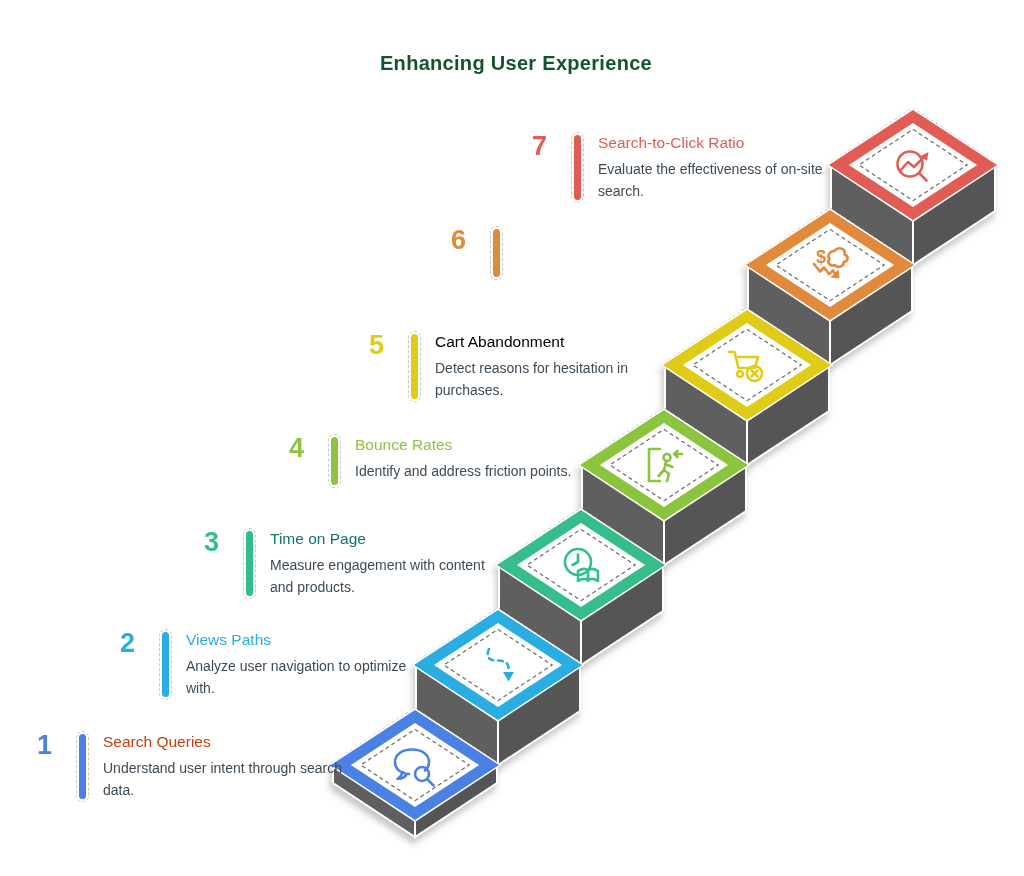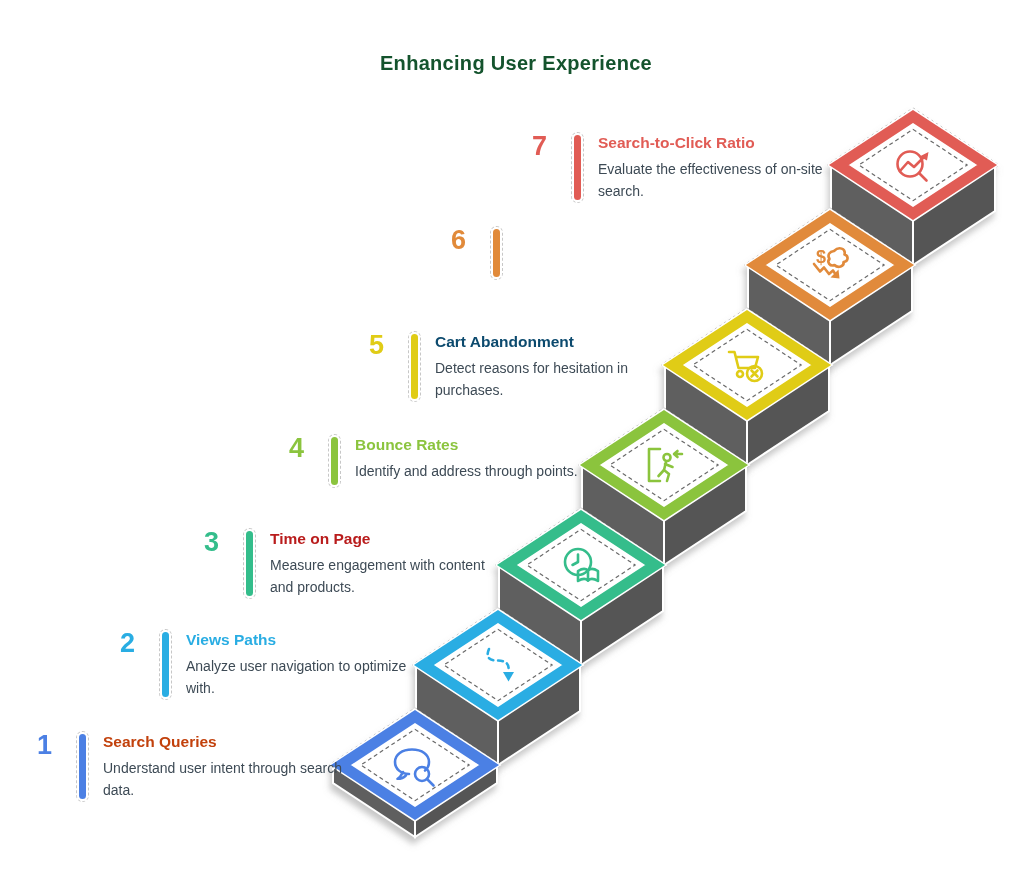--- a/index.html
+++ b/index.html
@@ -21,21 +21,21 @@
     font-size:27px;font-weight:bold;line-height:1.05;
   }
   .bar{
     margin-right:14px;border:1px dashed #c7c7c7;border-radius:8px;
     padding:2px;background:#ffffff;min-height:54px;align-self:stretch;
     box-sizing:border-box;
   }
   .bar-fill{width:7px;height:100%;border-radius:4px;}
   .step-text{width:240px;}
   .step-title{
-    font-size:15.5px;font-weight:bold;line-height:1.3;
+    font-size:15.5px;font-weight:normal;line-height:1.3;
     margin:1px 0 6px 0;max-width:205px;
   }
   .step-desc{font-size:14px;line-height:1.55;color:#3d4a55;}
 </style>
 </head>
 <body>
 
 <div class="canvas">
   <h1 class="main-title">Enhancing User Experience</h1>
   <svg id="stairs" width="1024" height="876" viewBox="0 0 1024 876">
@@ -184,41 +184,41 @@
       <div class="step-title" style="color:#29ade3">Views Paths</div>
       <div class="step-desc">Analyze user navigation to optimize with.</div>
     </div>
   </div>
       <div class="step-block" style="left:183px;top:528px">
     <div class="step-number" style="color:#34bd8b">3</div>
     <div class="bar">
       <div class="bar-fill" style="background:#34bd8b"></div>
     </div>
     <div class="step-text">
-      <div class="step-title" style="color:#b91c1c">Time on Page</div>
+      <div class="step-title" style="color:#0f766e">Time on Page</div>
       <div class="step-desc">Measure engagement with content and products.</div>
     </div>
   </div>
       <div class="step-block" style="left:268px;top:434px">
     <div class="step-number" style="color:#8bc43e">4</div>
     <div class="bar">
       <div class="bar-fill" style="background:#8bc43e"></div>
     </div>
     <div class="step-text">
       <div class="step-title" style="color:#8bc43e">Bounce Rates</div>
-      <div class="step-desc">Identify and address through points.</div>
+      <div class="step-desc">Identify and address friction points.</div>
     </div>
   </div>
       <div class="step-block" style="left:348px;top:331px">
     <div class="step-number" style="color:#e0cc16">5</div>
     <div class="bar">
       <div class="bar-fill" style="background:#e0cc16"></div>
     </div>
     <div class="step-text">
-      <div class="step-title" style="color:#0c4a6e">Cart Abandonment</div>
+      <div class="step-title" style="color:#000000">Cart Abandonment</div>
       <div class="step-desc">Detect reasons for hesitation in purchases.</div>
     </div>
   </div>
       <div class="step-block" style="left:430px;top:226px">
     <div class="step-number" style="color:#e18a3a">6</div>
     <div class="bar">
       <div class="bar-fill" style="background:#e18a3a"></div>
     </div>
   </div>
       <div class="step-block" style="left:511px;top:132px">

